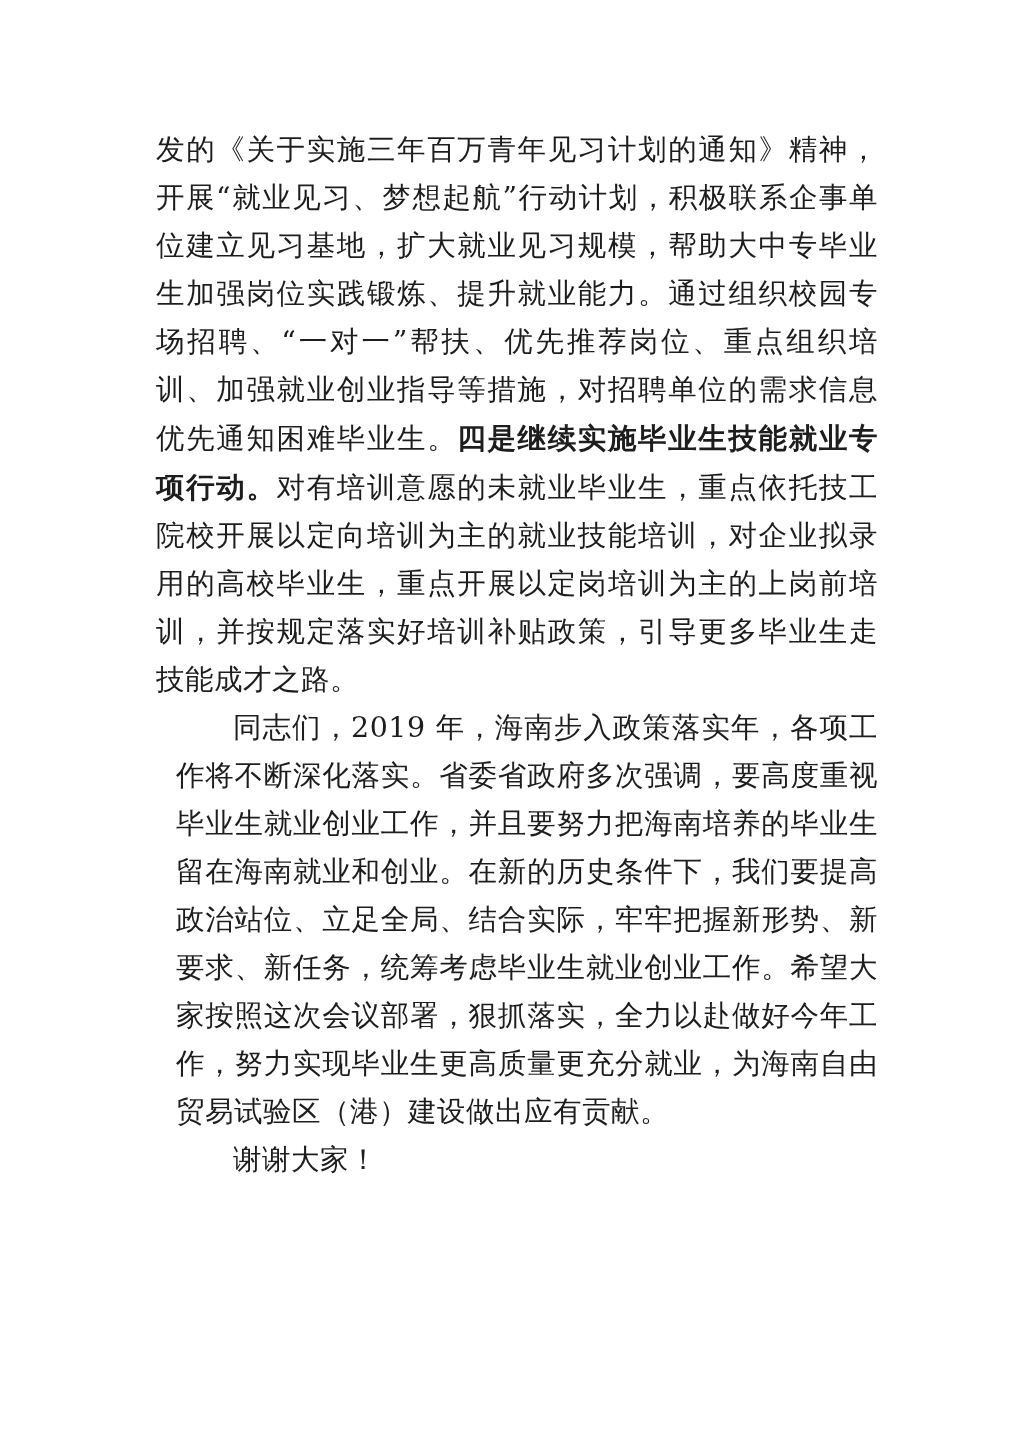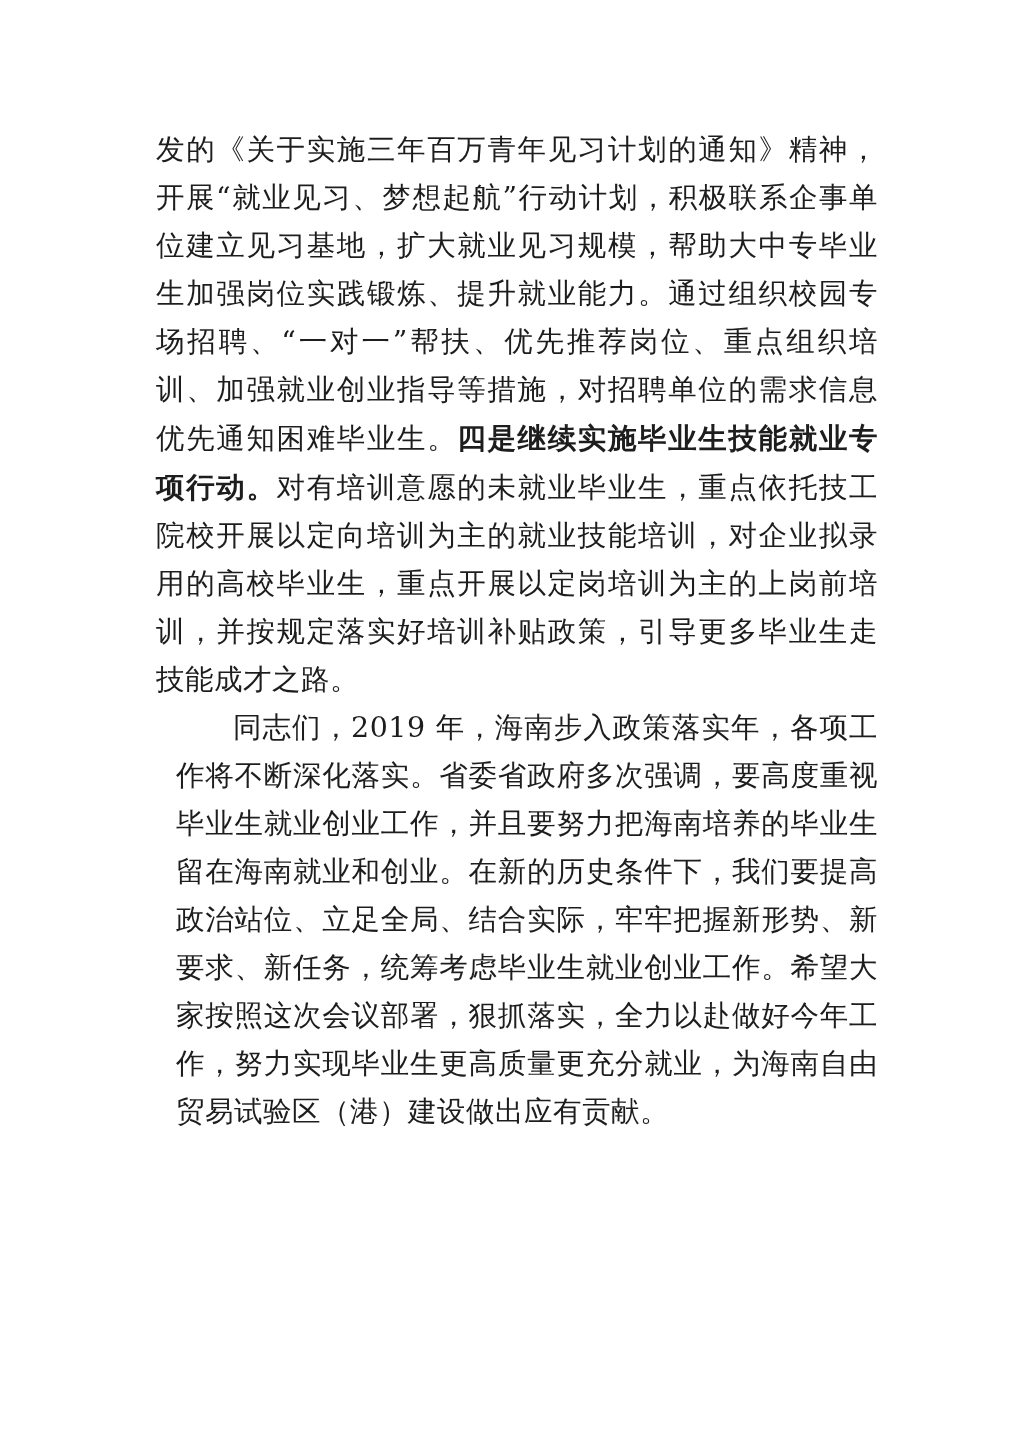--- a/index.html
+++ b/index.html
@@ -49,15 +49,16 @@
     letter-spacing: 6px;
   }
 </style>
 </head>
 <body>
 
 <div class="page">
   <div class="content">
       <p><span>发的《关于实施三年百万青年见习计划的通知》精神，开展“就业见习、梦想起航”行动计划，积极联系企事单位建立见习基地，扩大就业见习规模，帮助大中专毕业生加强岗位实践锻炼、提升就业能力。通过组织校园专场招聘、“一对一”帮扶、优先推荐岗位、重点组织培训、加强就业创业指导等措施，对招聘单位的需求信息优先通知困难毕业生。</span><span class="bold">四是继续实施毕业生技能就业专项行动。</span><span>对有培训意愿的未就业毕业生，重点依托技工院校开展以定向培训为主的就业技能培训，对企业拟录用的高校毕业生，重点开展以定岗培训为主的上岗前培训，并按规定落实好培训补贴政策，引导更多毕业生走技能成才之路。</span></p>
       <p class="indent"><span>同志们，2019 年，海南步入政策落实年，各项工作将不断深化落实。省委省政府多次强调，要高度重视毕业生就业创业工作，并且要努力把海南培养的毕业生留在海南就业和创业。在新的历史条件下，我们要提高政治站位、立足全局、结合实际，牢牢把握新形势、新要求、新任务，统筹考虑毕业生就业创业工作。希望大家按照这次会议部署，狠抓落实，全力以赴做好今年工作，努力实现毕业生更高质量更充分就业，为海南自由贸易试验区（港）建设做出应有贡献。</span></p>
+      <p class="indent"><span>谢谢大家！</span></p>
     </div>
   <div class="footer-pageno">– 11 –</div>
 </div>
 
 </body></html>

